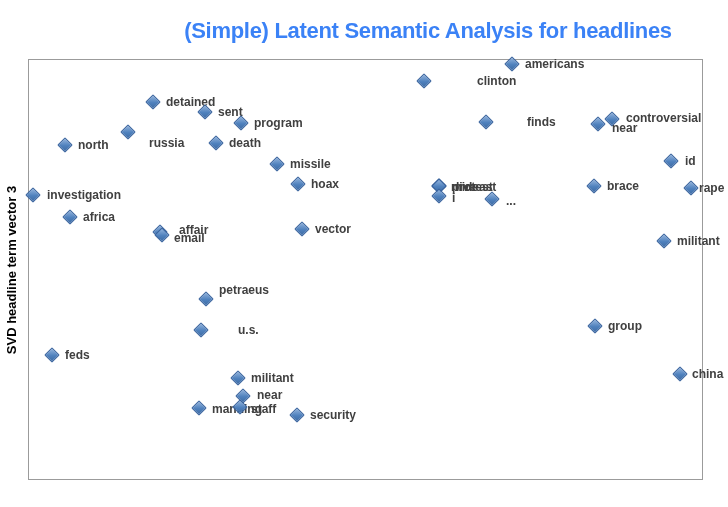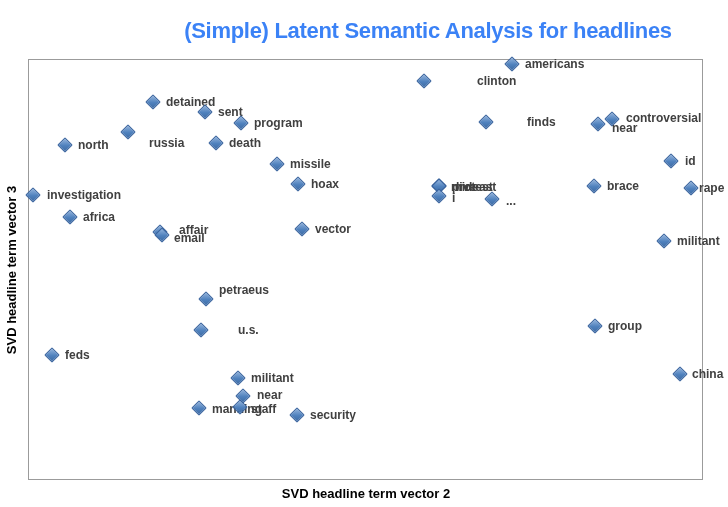--- a/index.html
+++ b/index.html
@@ -34,21 +34,20 @@
     font-size:12px;font-weight:bold;color:#404040;white-space:pre;line-height:1;
   }
 </style>
 </head>
 <body>
 
 <div id="chart">
   <div class="title">(Simple) Latent Semantic Analysis for headlines</div>
   <div class="frame"></div>
   <div class="ylabel">SVD headline term vector 3</div>
-  <div class="xlabel">SVD headline term vector 2</div>
 
 <span class="diamond" style="left: 512px; top: 64px;"></span>
     <span class="pt-label" style="left: 525px; top: 64px;">americans</span>
     <span class="diamond" style="left: 424px; top: 81px;"></span>
     <span class="pt-label" style="left: 437px; top: 81px; padding-left: 40px;">clinton</span>
     <span class="diamond" style="left: 153px; top: 102px;"></span>
     <span class="pt-label" style="left: 166px; top: 102px;">detained</span>
     <span class="diamond" style="left: 205px; top: 112px;"></span>
     <span class="pt-label" style="left: 218px; top: 112px; text-align: right;">sent</span>
     <span class="diamond" style="left: 241px; top: 123px;"></span>

